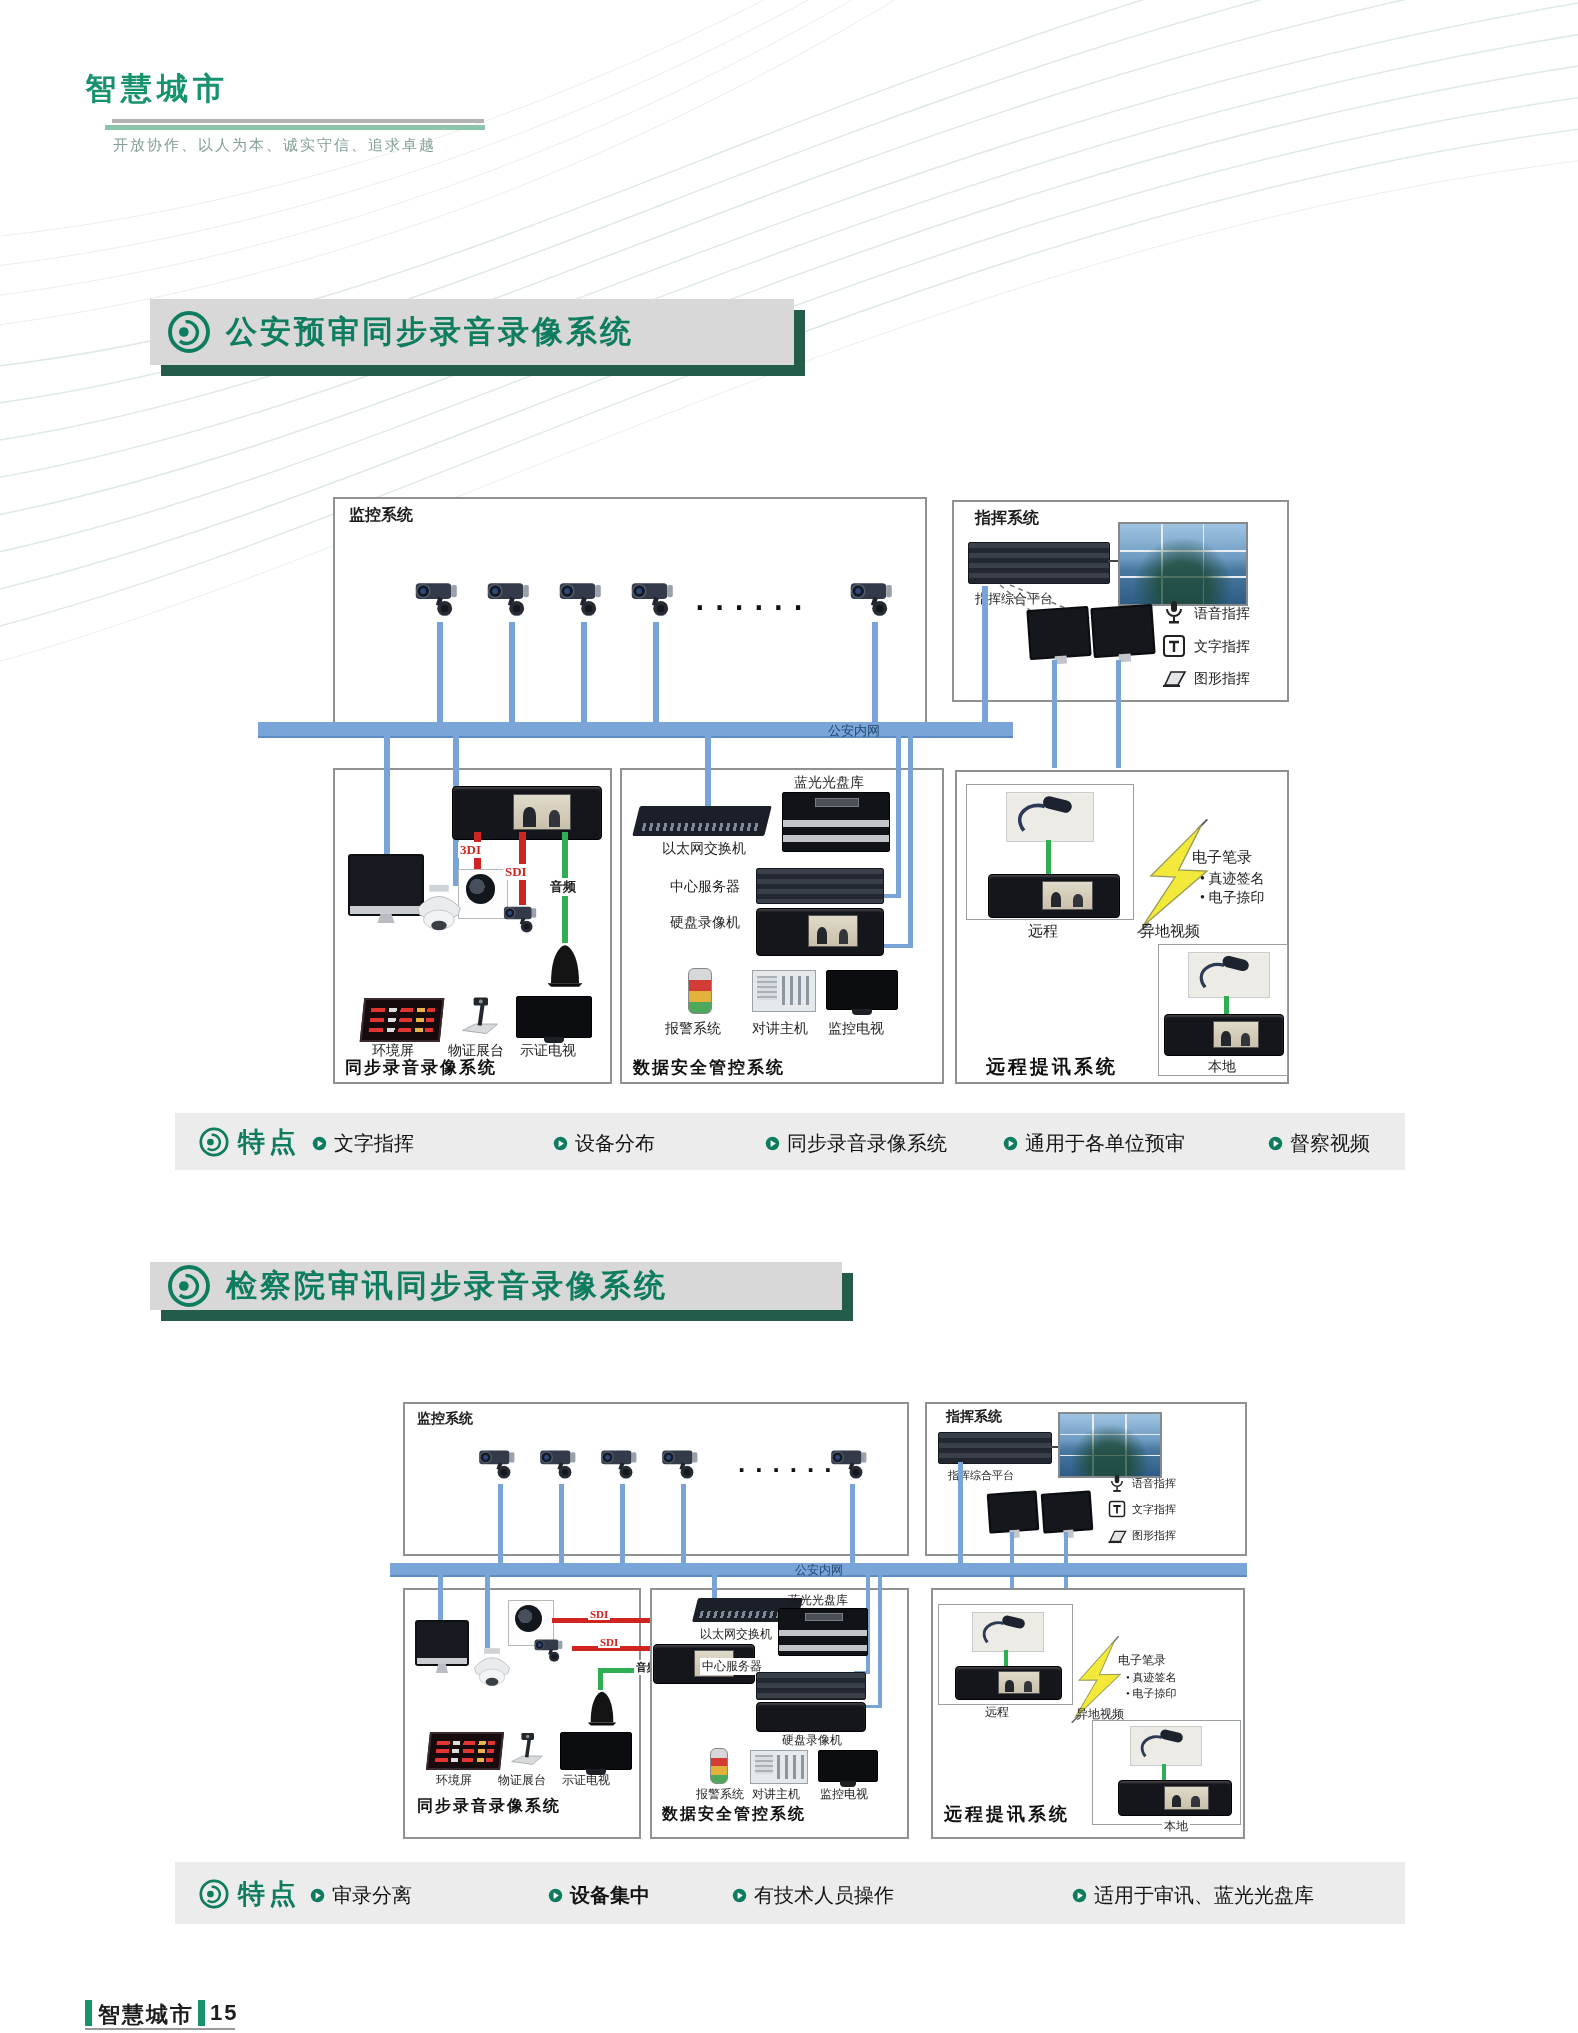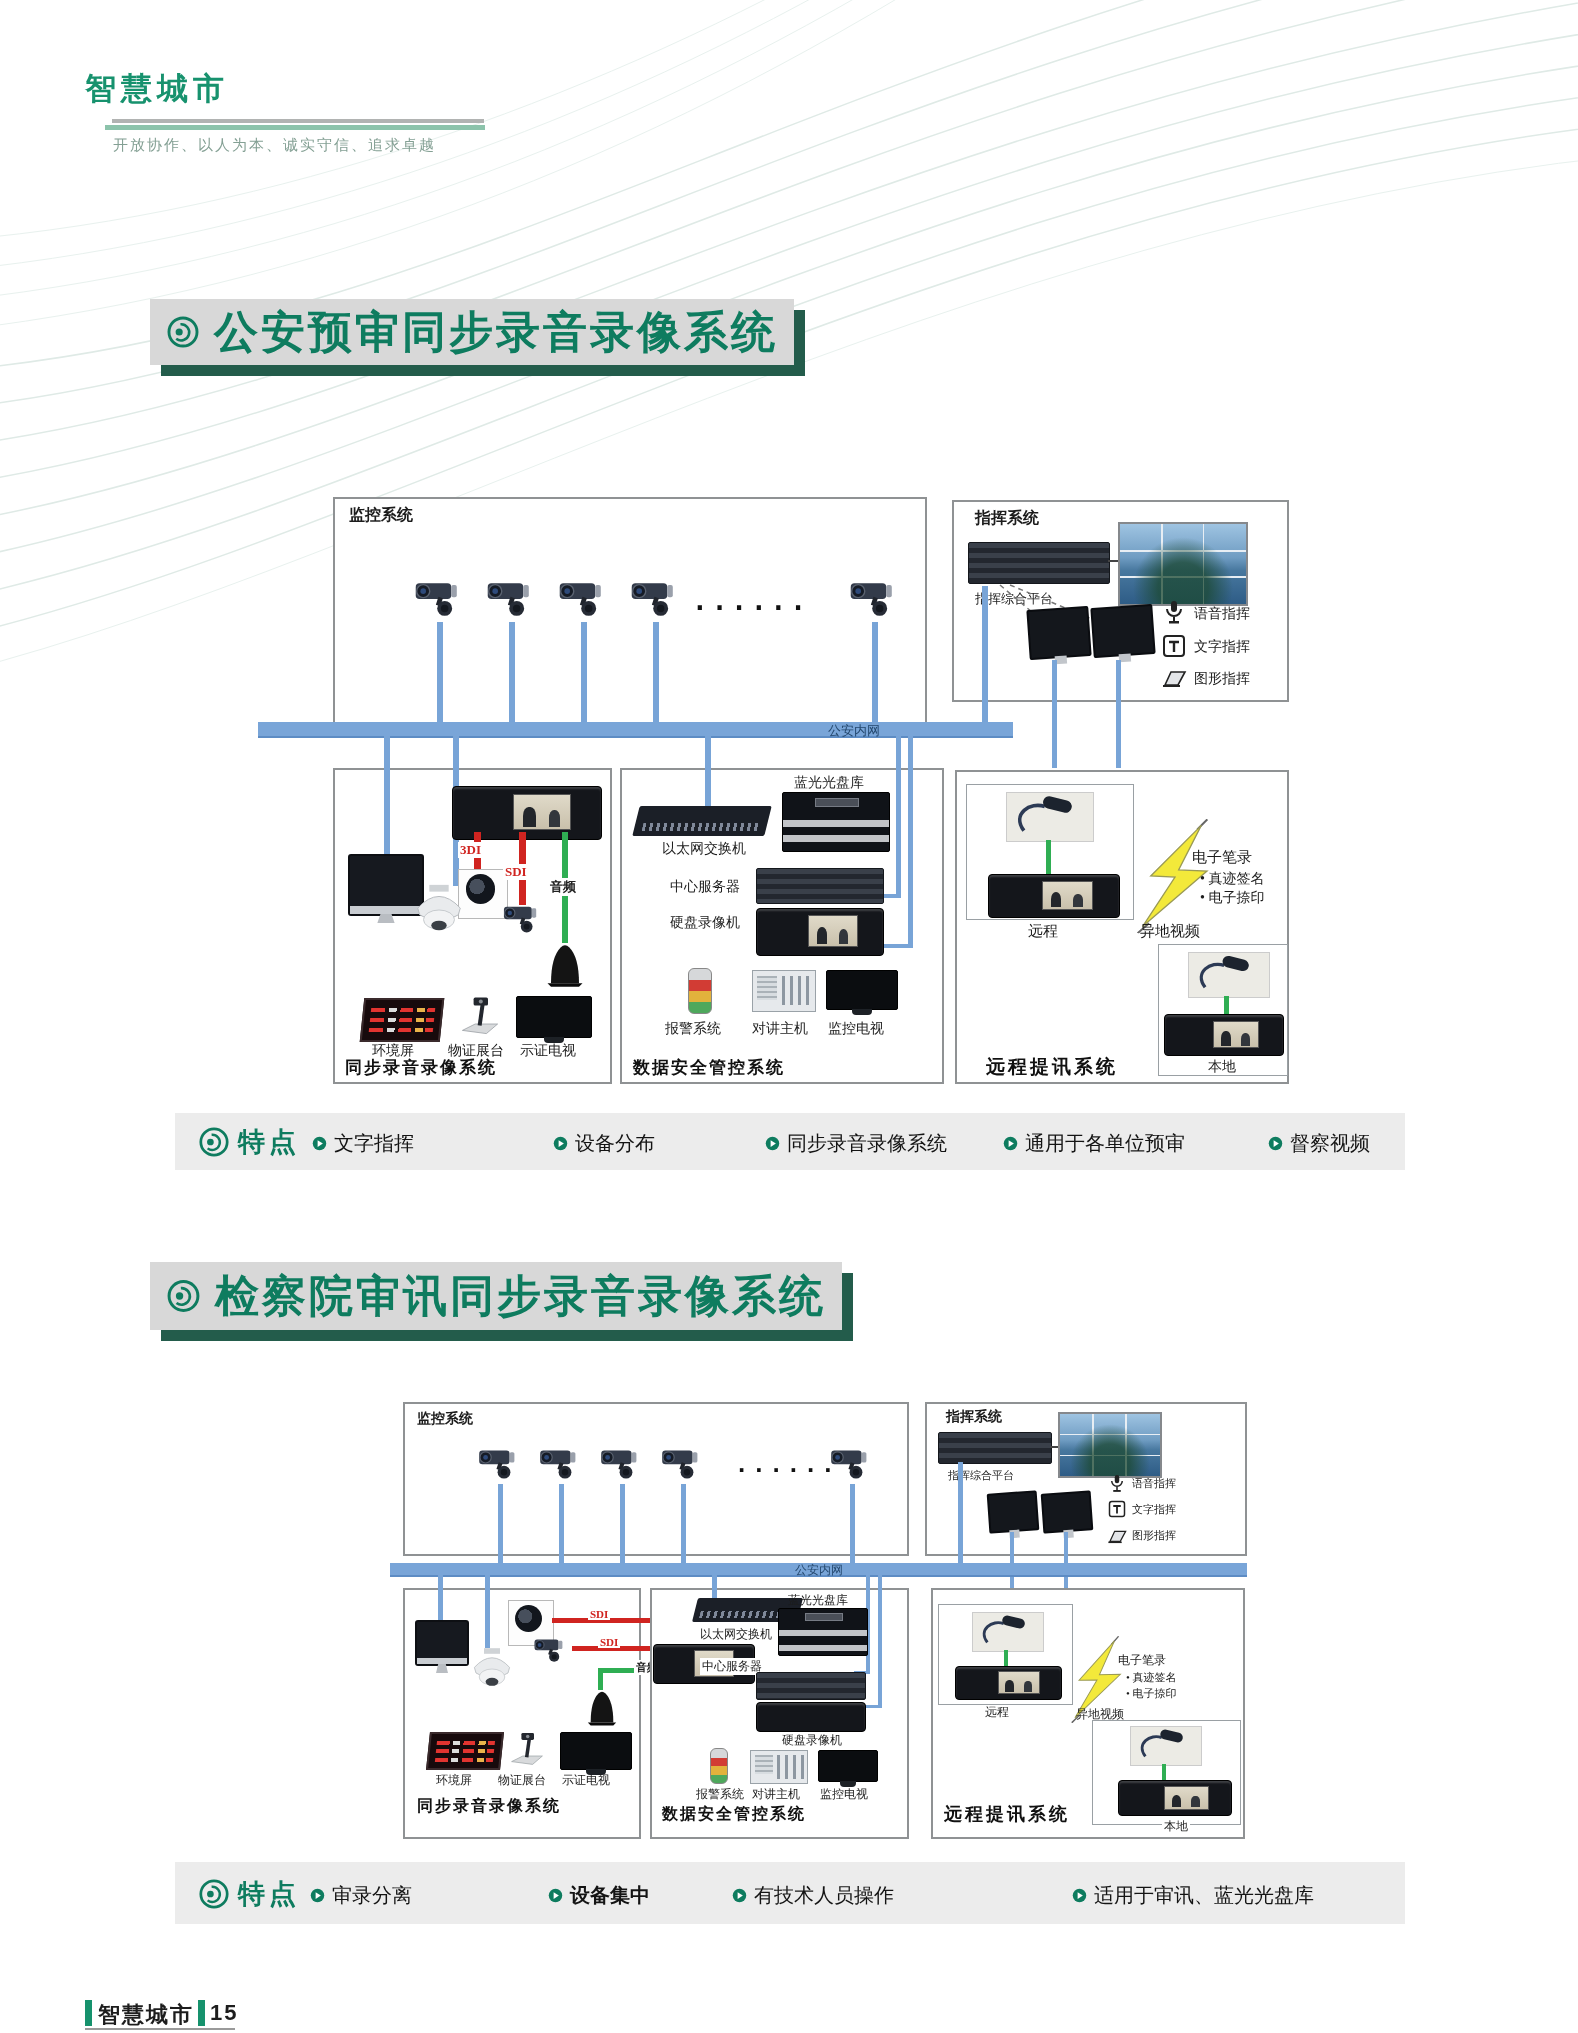--- a/index.html
+++ b/index.html
@@ -6,21 +6,21 @@
   #page{position:relative;width:1578px;height:2033px;background:#fff;overflow:hidden;}
   .ab{position:absolute;}
   .swoosh{position:absolute;left:0;top:0;pointer-events:none;}
   
   .brand{font-size:31px;font-weight:bold;color:#17926e;letter-spacing:5px;}
   .hline-gray{background:#b1b3b2;}
   .hline-green{background:#8cc3ab;}
   .slogan{font-size:15px;color:#84a094;letter-spacing:2px;}
   
   .banner{background:#d8d8d8;box-shadow:11px 11px 0 #235c4b;display:flex;align-items:center;gap:14px;padding:0 16px;}
-  .banner .t{color:#0e7c5f;font-size:44px;font-weight:600;letter-spacing:3px;white-space:nowrap;}
+  .banner .t{color:#0e7c5f;font-size:31px;font-weight:600;letter-spacing:3px;white-space:nowrap;}
   .spiral{color:#0e7c5f;}
   
   .dbox{border:2px solid #8f9294;background:#fff;}
   .sbox{border:1px solid #9aa0a4;background:#fff;}
   .dlabel{font-family:"Liberation Serif",serif;color:#1c1c1c;white-space:nowrap;}
   .b{font-weight:bold;}
   .caption{font-family:"Liberation Serif",serif;font-weight:bold;color:#111;white-space:nowrap;}
   .dots{font-weight:900;color:#111;letter-spacing:4px;font-family:"DejaVu Sans Mono",monospace;}
   
   .blueline{background:#78a4d7;}
@@ -352,21 +352,21 @@
       </svg>
       <span>通用于各单位预审</span>
     </div>
   <div class="ab feat" style="left:1268px;top:1130px;">
       <svg width="15" height="15">
         <use href="#sym-play"></use>
       </svg>
       <span>督察视频</span>
     </div>
 
-  <div class="ab banner" style="left:150px;top:1262px;width:660px;height:68px;">
+  <div class="ab banner" style="left:150px;top:1262px;width:660px;height:48px;">
     <svg class="spiral" width="46" height="46">
         <use href="#sym-spiral"></use>
       </svg>
     <span class="t">检察院审讯同步录音录像系统</span>
   </div>
 
   <div>
 
     <div class="ab dbox" style="left:403px;top:1402px;width:502px;height:150px;"></div>
     <div class="ab dlabel b" style="left:417px;top:1410px;font-size:14px;">监控系统</div>

